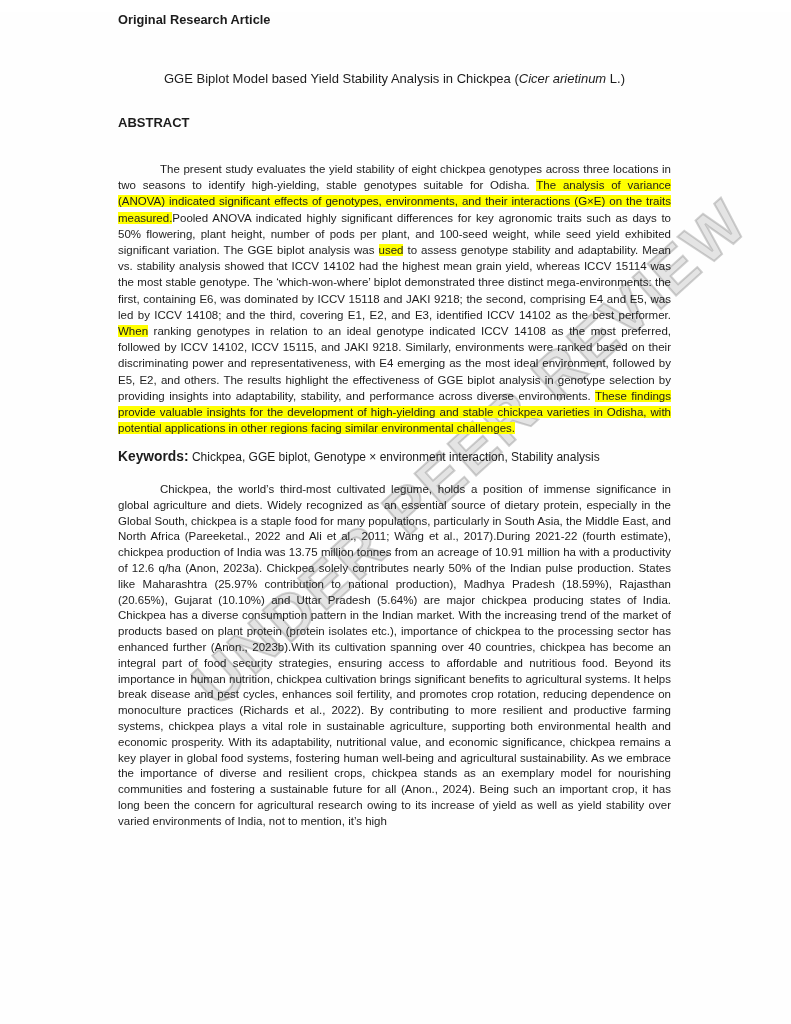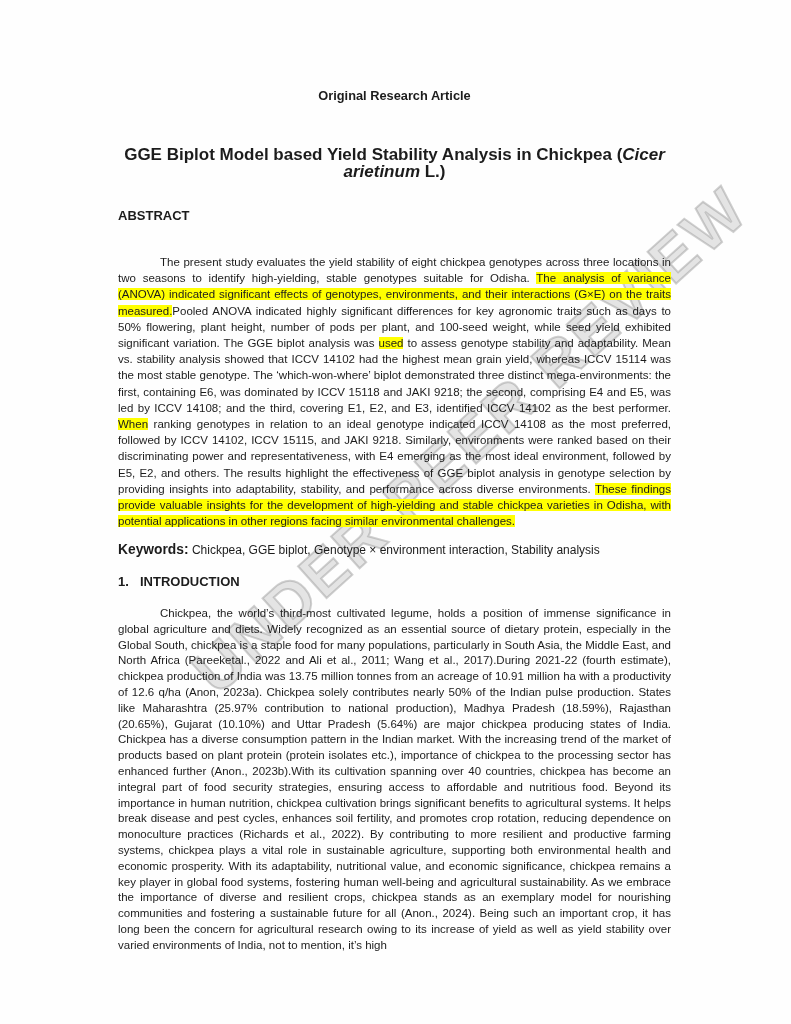--- a/index.html
+++ b/index.html
@@ -37,31 +37,31 @@
     z-index: 0;
     pointer-events: none;
   }
   .content {
     position: relative;
     z-index: 1;
     margin-left: 118px;
     width: 553px;
   }
   .article-type {
-    padding-top: 88px;
-    text-align: center;
+    text-align: left;
     font-weight: bold;
     font-size: 12.8px;
     line-height: 16px;
+    margin-top: 12px;
   }
   .paper-title {
     margin-top: 42px;
     text-align: center;
-    font-weight: bold;
-    font-size: 17px;
+    font-weight: normal;
+    font-size: 13px;
     line-height: 17px;
   }
   .paper-title .italic {
     font-style: italic;
   }
   .section-heading {
     margin-top: 28px;
     font-weight: bold;
     font-size: 13px;
     line-height: 16px;
@@ -118,20 +118,17 @@
 
     <div class="section-heading">ABSTRACT</div>
 
     <p class="abstract-para"><span>The present study evaluates the yield stability of eight chickpea genotypes across three locations in two seasons to identify high-yielding, stable genotypes suitable for Odisha. </span><span class="hl">The analysis of variance (ANOVA) indicated significant effects of genotypes, environments, and their interactions (G×E) on the traits measured.</span><span>Pooled ANOVA indicated highly significant differences for key agronomic traits such as days to 50% flowering, plant height, number of pods per plant, and 100-seed weight, while seed yield exhibited significant variation. The GGE biplot analysis was </span><span class="hl">used</span><span> to assess genotype stability and adaptability. Mean vs. stability analysis showed that ICCV 14102 had the highest mean grain yield, whereas ICCV 15114 was the most stable genotype. The ‘which-won-where’ biplot demonstrated three distinct mega-environments: the first, containing E6, was dominated by ICCV 15118 and JAKI 9218; the second, comprising E4 and E5, was led by ICCV 14108; and the third, covering E1, E2, and E3, identified ICCV 14102 as the best performer. </span><span class="hl">When</span><span> ranking genotypes in relation to an ideal genotype indicated ICCV 14108 as the most preferred, followed by ICCV 14102, ICCV 15115, and JAKI 9218. Similarly, environments were ranked based on their discriminating power and representativeness, with E4 emerging as the most ideal environment, followed by E5, E2, and others. The results highlight the effectiveness of GGE biplot analysis in genotype selection by providing insights into adaptability, stability, and performance across diverse environments. </span><span class="hl">These findings provide valuable insights for the development of high-yielding and stable chickpea varieties in Odisha, with potential applications in other regions facing similar environmental challenges.</span></p>
 
     <div class="keywords-line">
       <span class="keywords-label">Keywords:</span>
       <span>Chickpea, GGE biplot, Genotype × environment interaction, Stability analysis</span>
     </div>
 
-    <div class="intro-heading">
-      <span class="num">1.</span><span>INTRODUCTION</span>
-    </div>
 
     <p class="intro-para">Chickpea, the world’s third-most cultivated legume, holds a position of immense significance in global agriculture and diets. Widely recognized as an essential source of dietary protein, especially in the Global South, chickpea is a staple food for many populations, particularly in South Asia, the Middle East, and North Africa (Pareeketal., 2022 and Ali et al., 2011; Wang et al., 2017).During 2021-22 (fourth estimate), chickpea production of India was 13.75 million tonnes from an acreage of 10.91 million ha with a productivity of 12.6 q/ha (Anon, 2023a). Chickpea solely contributes nearly 50% of the Indian pulse production. States like Maharashtra (25.97% contribution to national production), Madhya Pradesh (18.59%), Rajasthan (20.65%), Gujarat (10.10%) and Uttar Pradesh (5.64%) are major chickpea producing states of India. Chickpea has a diverse consumption pattern in the Indian market. With the increasing trend of the market of products based on plant protein (protein isolates etc.), importance of chickpea to the processing sector has enhanced further (Anon., 2023b).With its cultivation spanning over 40 countries, chickpea has become an integral part of food security strategies, ensuring access to affordable and nutritious food. Beyond its importance in human nutrition, chickpea cultivation brings significant benefits to agricultural systems. It helps break disease and pest cycles, enhances soil fertility, and promotes crop rotation, reducing dependence on monoculture practices (Richards et al., 2022). By contributing to more resilient and productive farming systems, chickpea plays a vital role in sustainable agriculture, supporting both environmental health and economic prosperity. With its adaptability, nutritional value, and economic significance, chickpea remains a key player in global food systems, fostering human well-being and agricultural sustainability. As we embrace the importance of diverse and resilient crops, chickpea stands as an exemplary model for nourishing communities and fostering a sustainable future for all (Anon., 2024). Being such an important crop, it has long been the concern for agricultural research owing to its increase of yield as well as yield stability over varied environments of India, not to mention, it’s high</p>
 
   </div>
 </div>
 
 </body></html>

